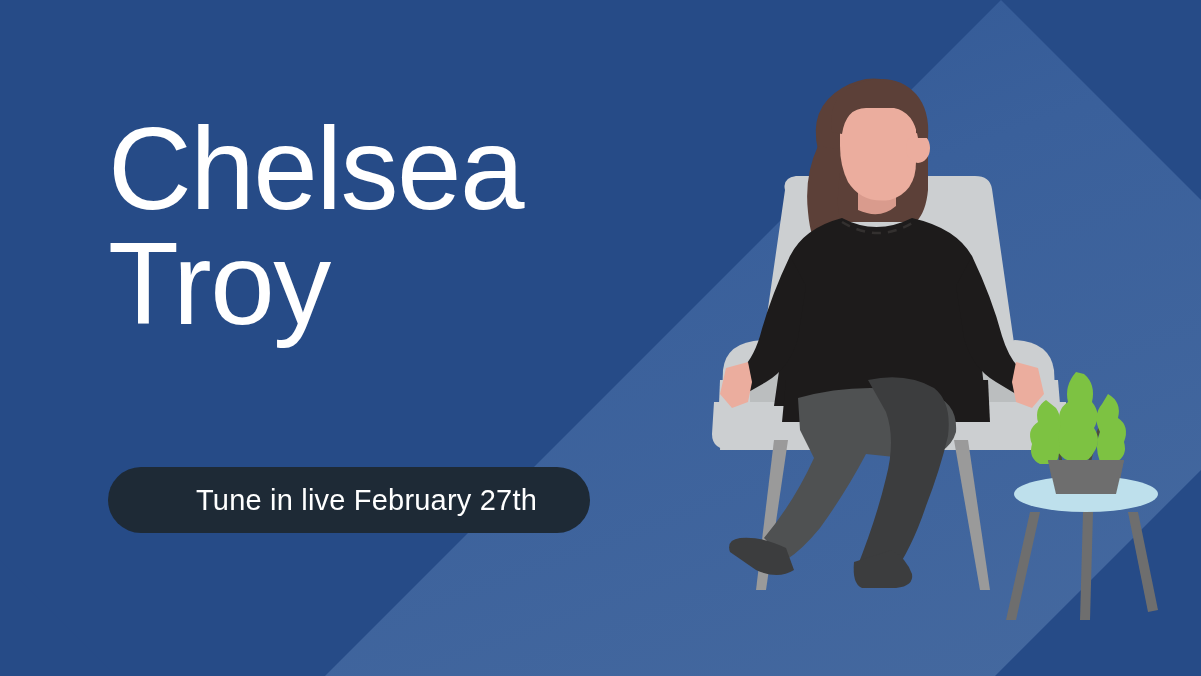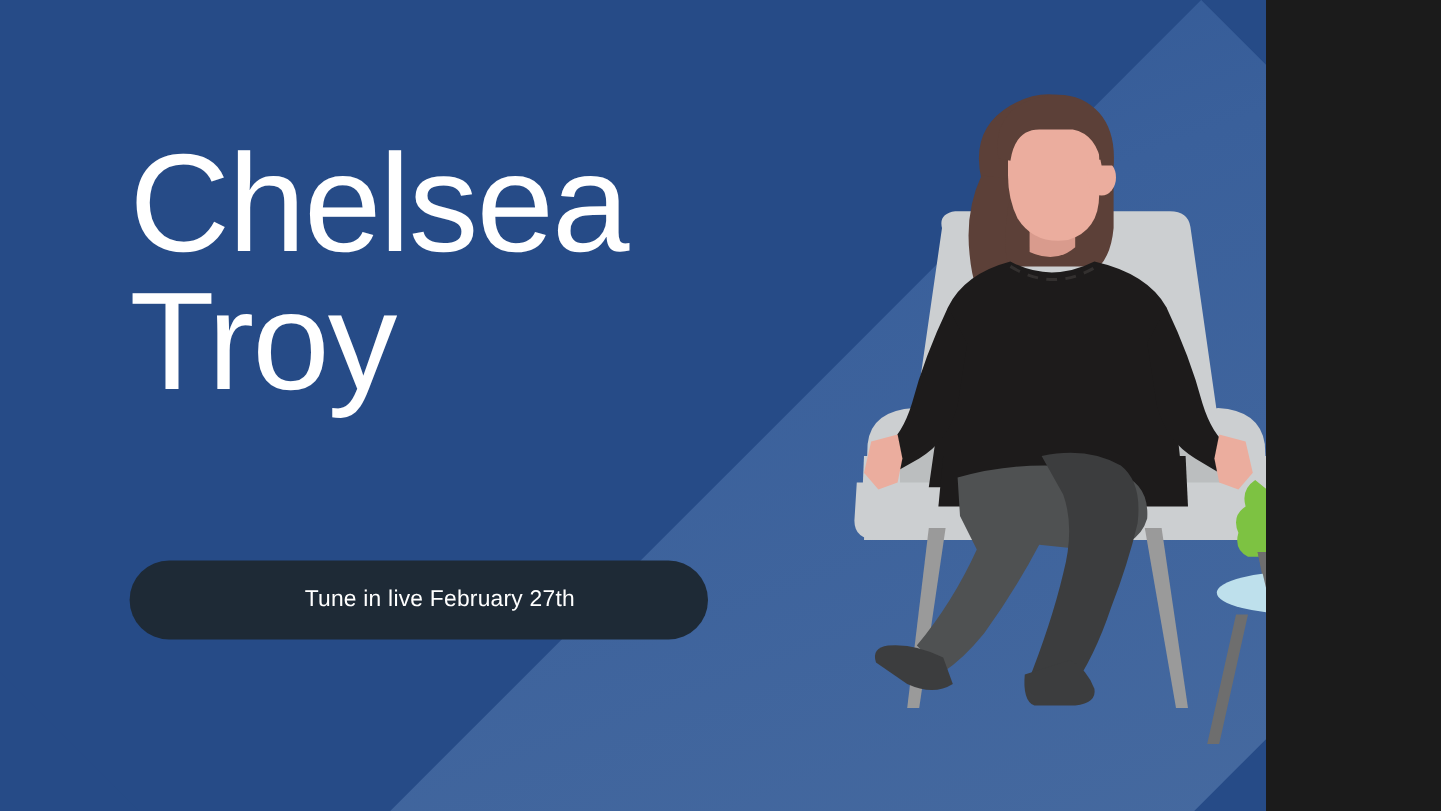--- a/index.html
+++ b/index.html
@@ -3,21 +3,21 @@
 <meta charset="utf-8">
 <title>Chelsea Troy</title>
 <style>
   html, body {
     margin: 0;
     padding: 0;
     background: #1b1b1b;
   }
   #stage {
     position: relative;
-    width: 1055px;
+    width: 1201px;
     height: 676px;
     overflow: hidden;
     font-family: "Liberation Sans", sans-serif;
     background: #264B87;
   }
 
   
   .bg-base {
     position: absolute;
     inset: 0;
@@ -75,21 +75,21 @@
     box-sizing: border-box;
     background: #1E2A36;
     border-radius: 33px;
     display: flex;
     align-items: center;
     justify-content: center;
     padding: 0 42px;
   }
   .pill-label {
     color: #FFFFFF;
-    font-size: 19px;
+    font-size: 29px;
     font-weight: 400;
     letter-spacing: 0.2px;
     white-space: nowrap;
     margin-left: 35px;
   }
 
   
   .illustration {
     position: absolute;
     left: 690px;

